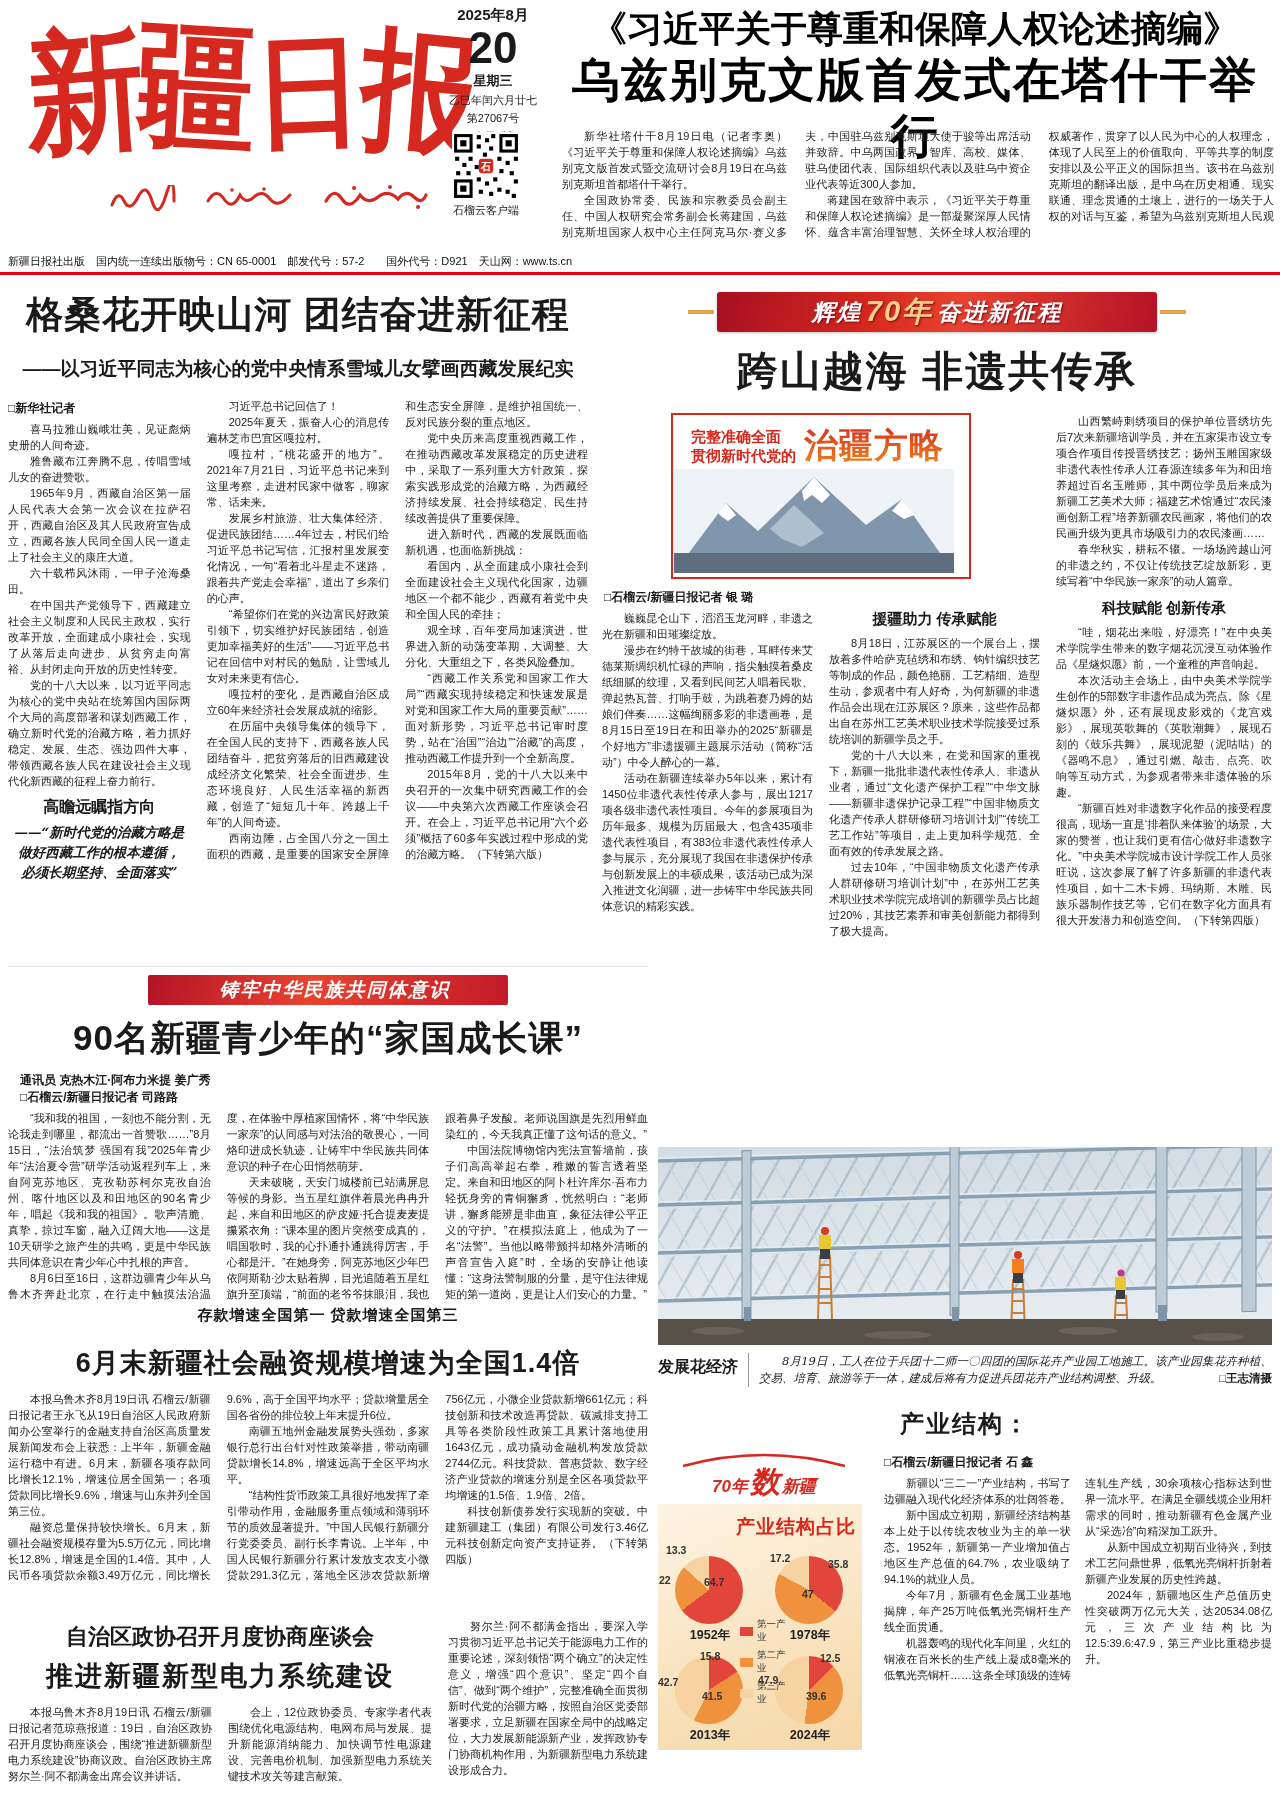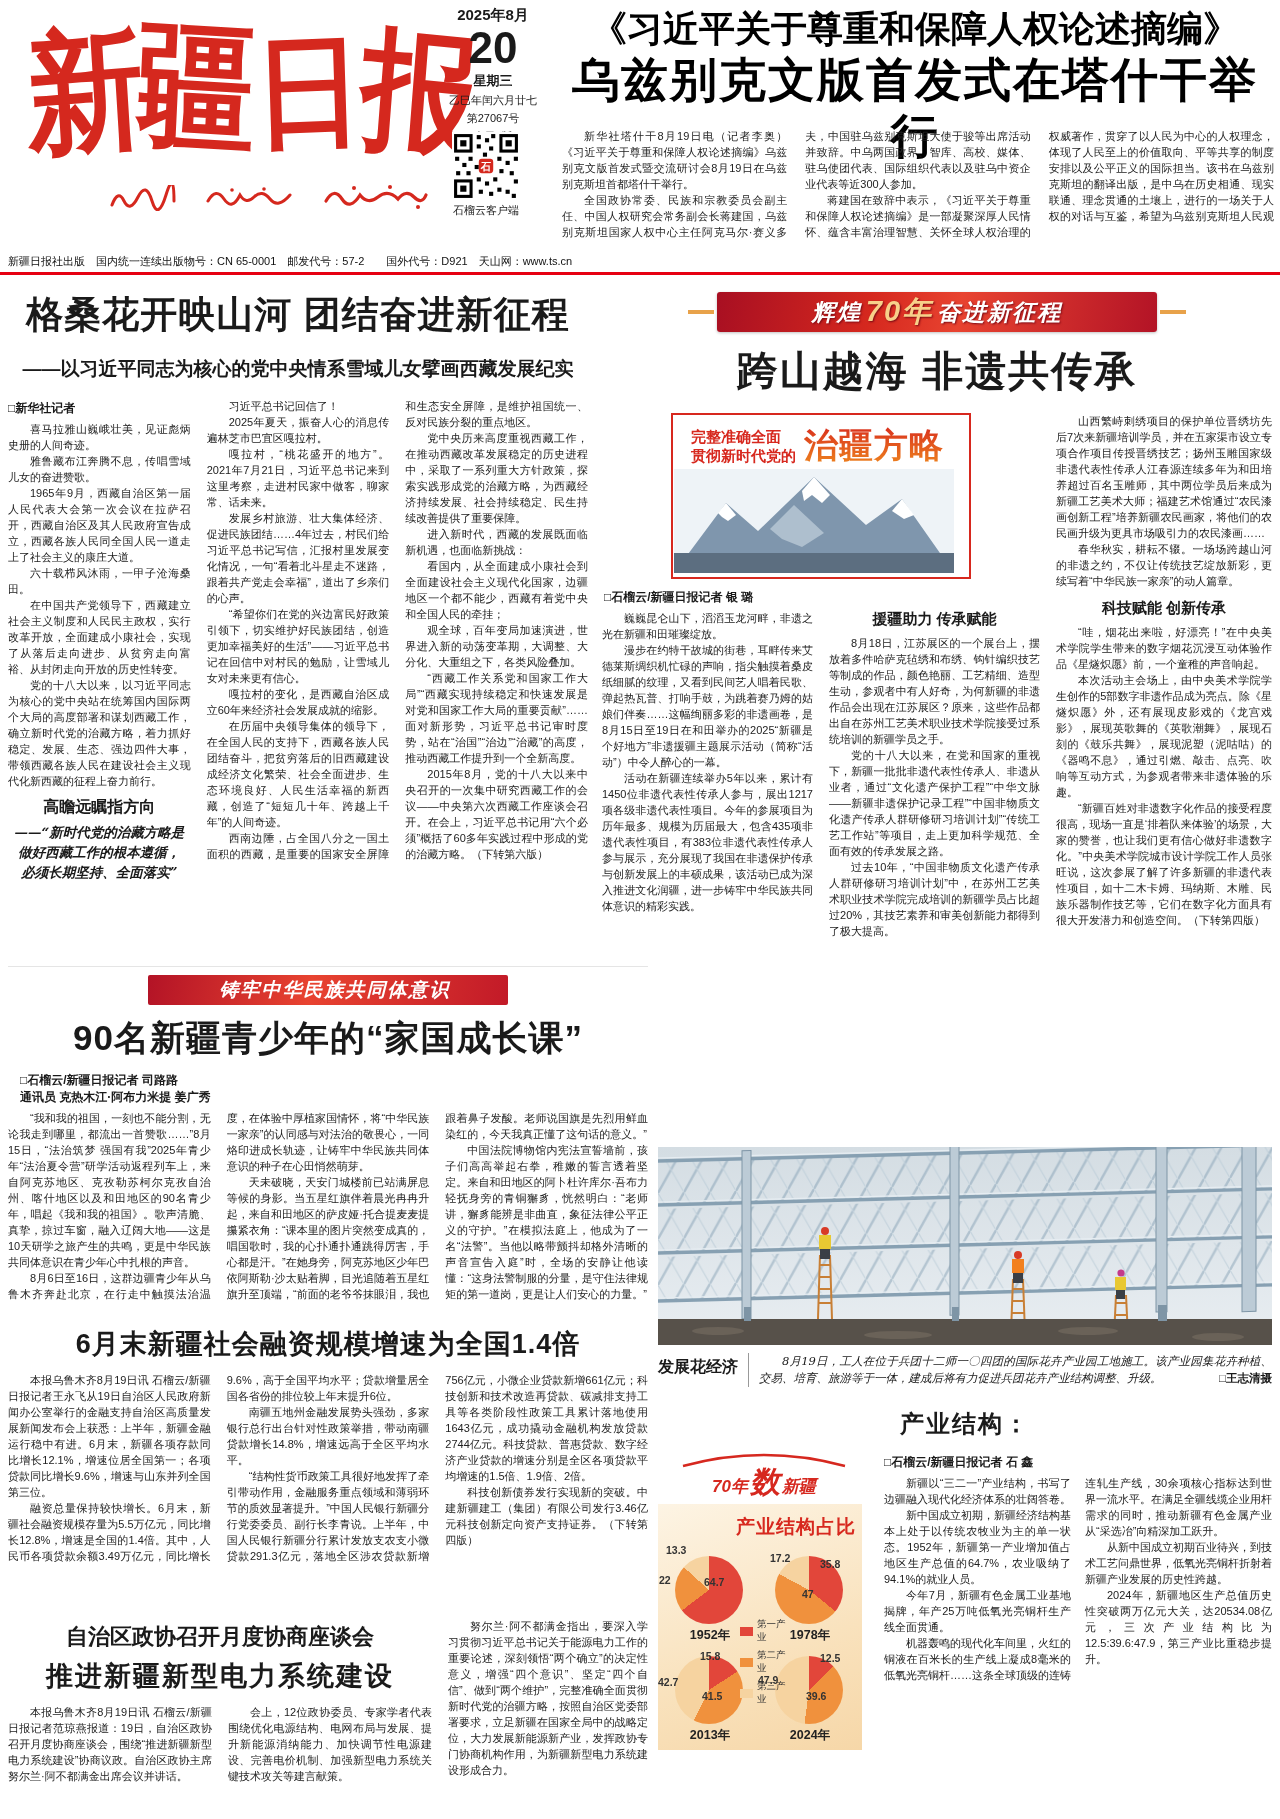--- a/index.html
+++ b/index.html
@@ -313,22 +313,22 @@
       </div>
     </div>
   </div>
 
   <div class="youth">
     <div class="banner2">
       <span class="bt">铸牢中华民族共同体意识</span>
     </div>
     <div class="h1">90名新疆青少年的“家国成长课”</div>
     <div class="bylines">
+      <div>通讯员 克热木江·阿布力米提 姜广秀</div>
       <div>□石榴云/新疆日报记者 司路路</div>
-      <div>通讯员 克热木江·阿布力米提 姜广秀</div>
     </div>
     <div class="cols bodytext">
         <p>“我和我的祖国，一刻也不能分割，无论我走到哪里，都流出一首赞歌……”8月15日，“法治筑梦 强国有我”2025年青少年“法治夏令营”研学活动返程列车上，来自阿克苏地区、克孜勒苏柯尔克孜自治州、喀什地区以及和田地区的90名青少年，唱起《我和我的祖国》。歌声清脆、真挚，掠过车窗，融入辽阔大地——这是10天研学之旅产生的共鸣，更是中华民族共同体意识在青少年心中扎根的声音。</p>
         <p>8月6日至16日，这群边疆青少年从乌鲁木齐奔赴北京，在行走中触摸法治温度，在体验中厚植家国情怀，将“中华民族一家亲”的认同感与对法治的敬畏心，一同烙印进成长轨迹，让铸牢中华民族共同体意识的种子在心田悄然萌芽。</p>
         <p>天未破晓，天安门城楼前已站满屏息等候的身影。当五星红旗伴着晨光冉冉升起，来自和田地区的萨皮娅·托合提麦麦提攥紧衣角：“课本里的图片突然变成真的，唱国歌时，我的心扑通扑通跳得厉害，手心都是汗。”在她身旁，阿克苏地区少年巴依阿斯勒·沙太贴着脚，目光追随着五星红旗升至顶端，“前面的老爷爷抹眼泪，我也跟着鼻子发酸。老师说国旗是先烈用鲜血染红的，今天我真正懂了这句话的意义。”</p>
         <p>中国法院博物馆内宪法宣誓墙前，孩子们高高举起右拳，稚嫩的誓言透着坚定。来自和田地区的阿卜杜许库尔·吾布力轻抚身旁的青铜獬豸，恍然明白：“老师讲，獬豸能辨是非曲直，象征法律公平正义的守护。”在模拟法庭上，他成为了一名“法警”。当他以略带颤抖却格外清晰的声音宣告入庭”时，全场的安静让他读懂：“这身法警制服的分量，是守住法律规矩的第一道岗，更是让人们安心的力量。”</p>
       </div>
   </div>
 
   <div class="photo-block">
@@ -421,20 +421,21 @@
       <div class="cap-label">发展花经济</div>
       <div class="cap-div"></div>
       <div class="cap-text">
         <span>8月19日，工人在位于兵团十二师一〇四团的国际花卉产业园工地施工。该产业园集花卉种植、交易、培育、旅游等于一体，建成后将有力促进兵团花卉产业结构调整、升级。</span>
         <span class="cap-credit">□王志清摄</span>
       </div>
     </div>
   </div>
 
   <div class="finance">
+    <div class="kicker">存款增速全国第一  贷款增速全国第三</div>
     <div class="h1">6月末新疆社会融资规模增速为全国1.4倍</div>
     <div class="cols bodytext">
         <p>本报乌鲁木齐8月19日讯 石榴云/新疆日报记者王永飞从19日自治区人民政府新闻办公室举行的金融支持自治区高质量发展新闻发布会上获悉：上半年，新疆金融运行稳中有进。6月末，新疆各项存款同比增长12.1%，增速位居全国第一；各项贷款同比增长9.6%，增速与山东并列全国第三位。</p>
         <p>融资总量保持较快增长。6月末，新疆社会融资规模存量为5.5万亿元，同比增长12.8%，增速是全国的1.4倍。其中，人民币各项贷款余额3.49万亿元，同比增长9.6%，高于全国平均水平；贷款增量居全国各省份的排位较上年末提升6位。</p>
         <p>南疆五地州金融发展势头强劲，多家银行总行出台针对性政策举措，带动南疆贷款增长14.8%，增速远高于全区平均水平。</p>
         <p>“结构性货币政策工具很好地发挥了牵引带动作用，金融服务重点领域和薄弱环节的质效显著提升。”中国人民银行新疆分行党委委员、副行长李青说。上半年，中国人民银行新疆分行累计发放支农支小微贷款291.3亿元，落地全区涉农贷款新增756亿元，小微企业贷款新增661亿元；科技创新和技术改造再贷款、碳减排支持工具等各类阶段性政策工具累计落地使用1643亿元，成功撬动金融机构发放贷款2744亿元。科技贷款、普惠贷款、数字经济产业贷款的增速分别是全区各项贷款平均增速的1.5倍、1.9倍、2倍。</p>
         <p>科技创新债券发行实现新的突破。中建新疆建工（集团）有限公司发行3.46亿元科技创新定向资产支持证券。（下转第四版）</p>
       </div>
   </div>
 
@@ -474,21 +475,21 @@
             <div class="pie-wrap" style="left:0;top:0">
               <div class="pie" style="background: conic-gradient(rgb(226, 70, 58) 0%, rgb(226, 70, 58) 64.7%, rgb(240, 145, 61) 64.7%, rgb(240, 145, 61) 86.7%, rgb(246, 211, 160) 86.7%, rgb(246, 211, 160) 100%);"></div>
               <div class="pie-lab" style="left:2px;top:-4px">13.3</div>
               <div class="pie-lab" style="left:-5px;top:26px">22</div>
               <div class="pie-lab" style="left:40px;top:28px">64.7</div>
               <div class="pie-year">1952年</div>
             </div>
             <div class="pie-wrap" style="right:0;top:0">
               <div class="pie" style="background: conic-gradient(rgb(226, 70, 58) 0%, rgb(226, 70, 58) 35.8%, rgb(240, 145, 61) 35.8%, rgb(240, 145, 61) 82.8%, rgb(246, 211, 160) 82.8%, rgb(246, 211, 160) 100%);"></div>
               <div class="pie-lab" style="left:6px;top:4px">17.2</div>
-              <div class="pie-lab" style="left:56px;top:10px">35.8</div>
+              <div class="pie-lab" style="left:64px;top:10px">35.8</div>
               <div class="pie-lab" style="left:38px;top:40px">47</div>
               <div class="pie-year">1978年</div>
             </div>
             <div class="pie-wrap" style="left:0;bottom:0">
               <div class="pie" style="background: conic-gradient(rgb(226, 70, 58) 0%, rgb(226, 70, 58) 15.8%, rgb(240, 145, 61) 15.8%, rgb(240, 145, 61) 57.3%, rgb(246, 211, 160) 57.3%, rgb(246, 211, 160) 100%);"></div>
               <div class="pie-lab" style="left:36px;top:2px">15.8</div>
               <div class="pie-lab" style="left:-6px;top:28px">42.7</div>
               <div class="pie-lab" style="left:38px;top:42px">41.5</div>
               <div class="pie-year">2013年</div>
             </div>

